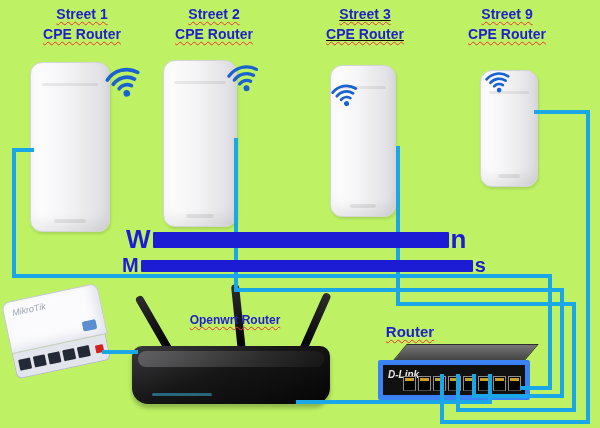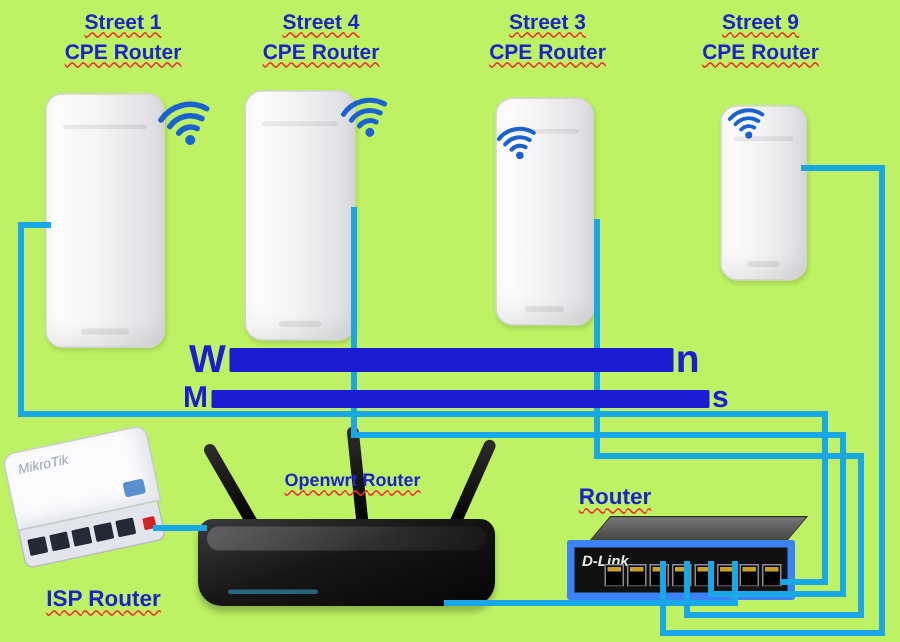--- a/index.html
+++ b/index.html
@@ -69,24 +69,24 @@
 </head>
 <body>
 
 <div class="stage">
 
   <div class="lbl-block" style="left:27px;width:110px;">
     <div class="lbl">Street 1</div>
     <div class="lbl">CPE Router</div>
   </div>
   <div class="lbl-block" style="left:159px;width:110px;">
-    <div class="lbl">Street 4</div>
+    <div class="lbl">Street 2</div>
     <div class="lbl">CPE Router</div>
   </div>
-  <div class="lbl-block" style="left:310px;width:110px;">
+  <div class="lbl-block" style="left:310px;width:110px;text-decoration:underline;">
     <div class="lbl">Street 3</div>
     <div class="lbl">CPE Router</div>
   </div>
   <div class="lbl-block" style="left:452px;width:110px;">
     <div class="lbl">Street 9</div>
     <div class="lbl">CPE Router</div>
   </div>
 
   <div class="cpe" style="left:30px;top:62px;width:78px;height:168px;"></div>
   <div class="cpe" style="left:163px;top:60px;width:72px;height:165px;"></div>
@@ -164,21 +164,20 @@
     </div>
     <div class="isp-front">
       <div class="isp-port"></div>
       <div class="isp-port"></div>
       <div class="isp-port"></div>
       <div class="isp-port"></div>
       <div class="isp-port"></div>
       <div class="isp-red"></div>
     </div>
   </div>
-  <div class="lbl lbl-big" style="left:14px;top:390px;width:110px;text-align:center;">ISP Router</div>
 
   <div class="ant" style="left:166px;top:288px;height:64px;transform:rotate(-30deg);"></div>
   <div class="ant" style="left:238px;top:284px;height:68px;transform:rotate(-6deg);"></div>
   <div class="ant" style="left:298px;top:288px;height:64px;transform:rotate(24deg);"></div>
   <div class="owrt-body"></div>
   <div class="lbl lbl-big" style="left:160px;top:310px;width:150px;text-align:center;font-size:12px;">Openwrt Router</div>
 
   <div class="sw-top"></div>
   <div class="sw-front">
     <span class="sw-brand">D-Link</span>

